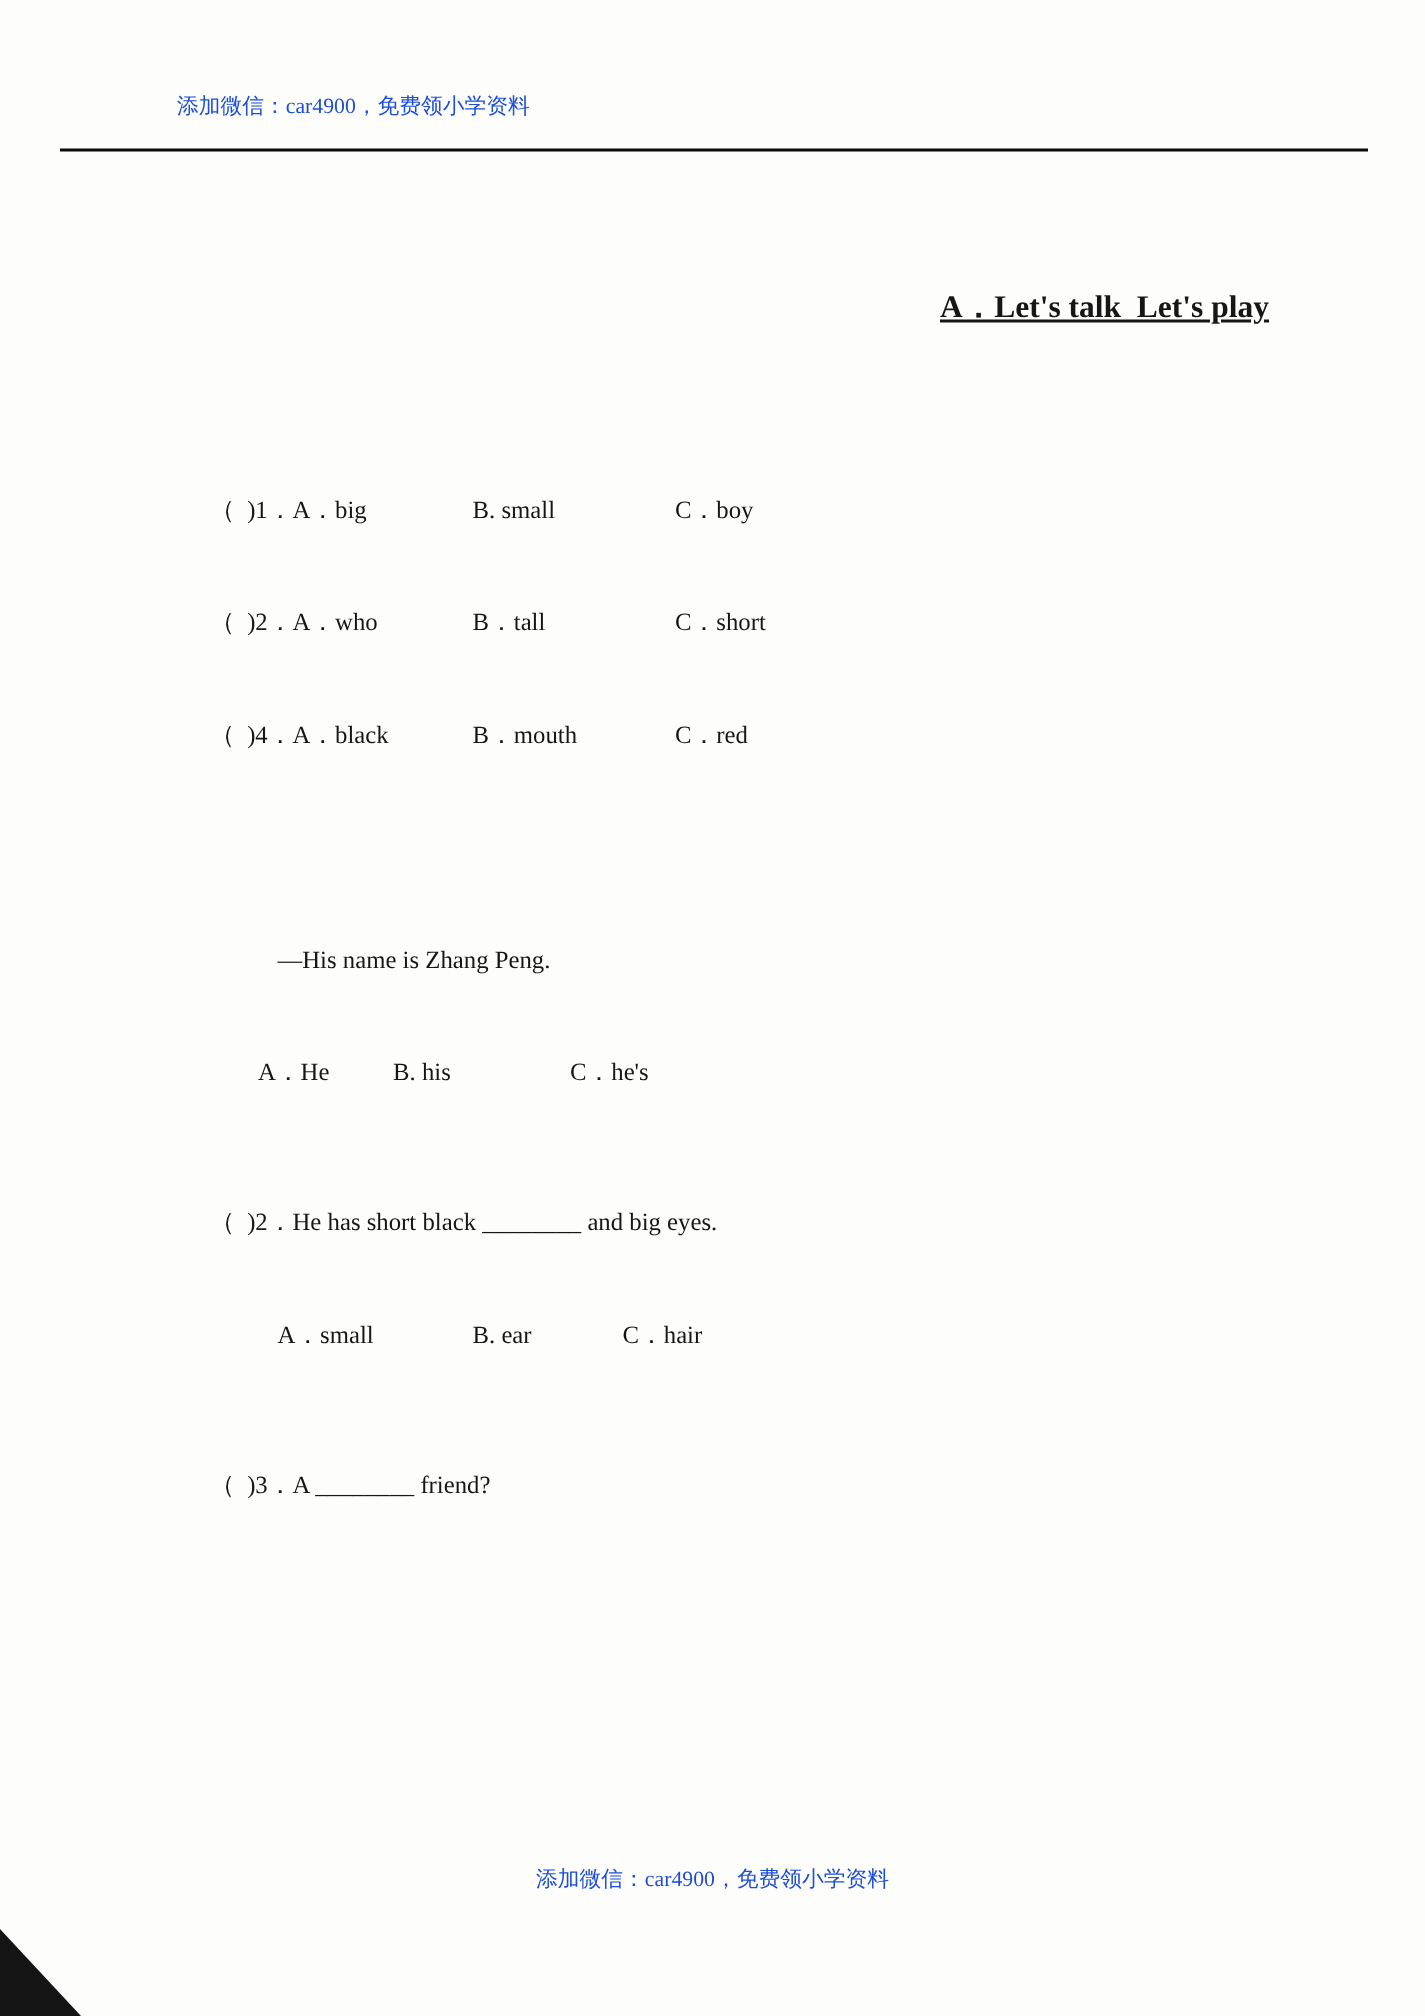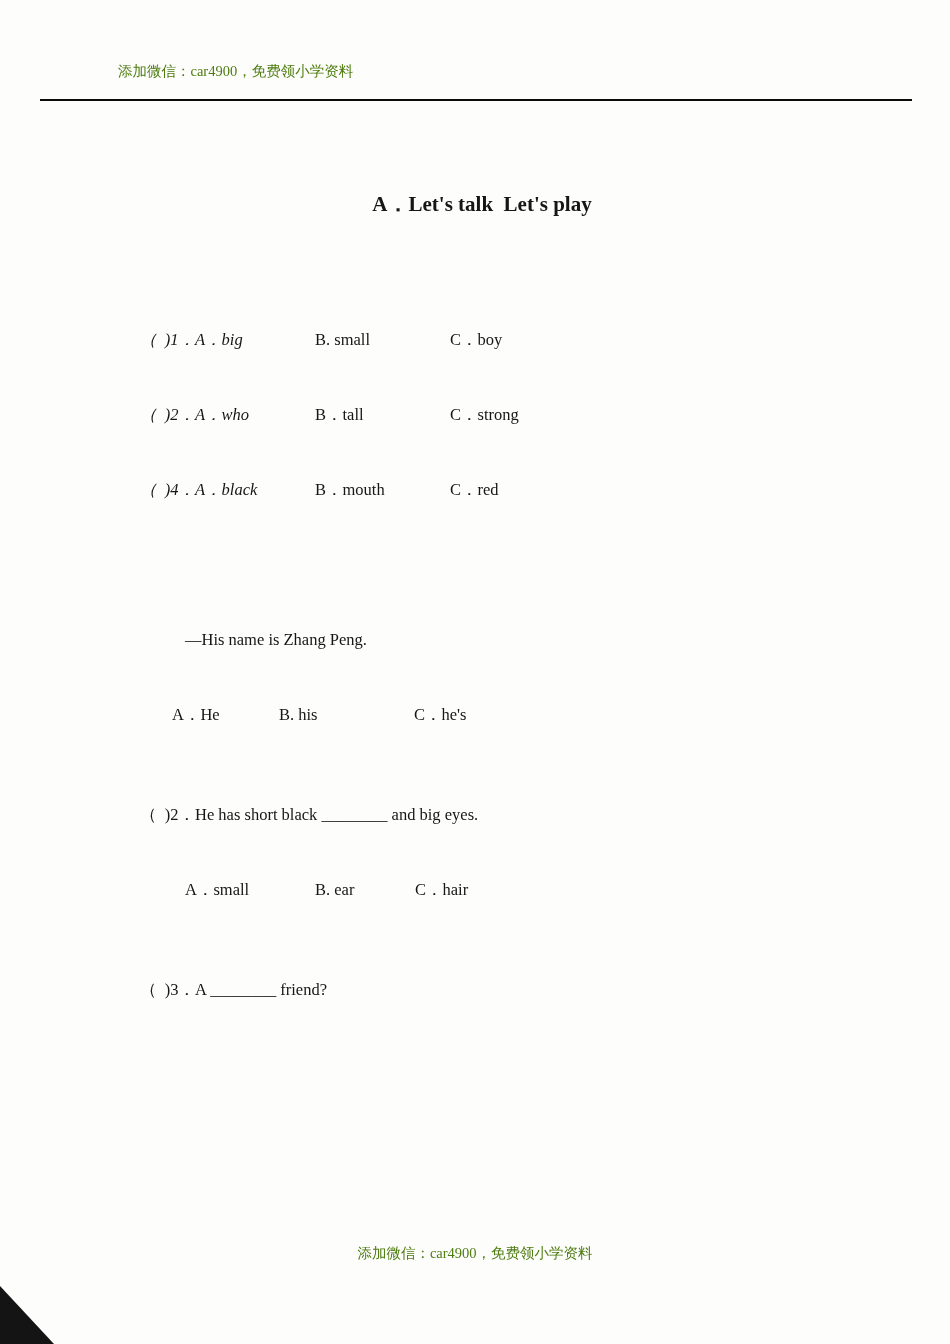--- a/index.html
+++ b/index.html
@@ -3,38 +3,38 @@
 <meta charset="utf-8">
 <style>
   html,body{margin:0;padding:0;}
   body{
     width:950px;height:1344px;position:relative;overflow:hidden;
     background:#f4f4f2;
     font-family:"Liberation Serif","DejaVu Serif",serif;
     color:#161616;
   }
   .page{position:absolute;inset:0;background:#fdfdfc;}
-  .watermark{color:#4d7c0f;font-size:14.5px;line-height:18px;}
+  .watermark{color:#1d4ed8;font-size:14.5px;line-height:18px;}
   .wm-top{position:absolute;left:118px;top:62px;}
   .wm-bottom{position:absolute;left:0;width:100%;top:1244px;text-align:center;}
   .divider{position:absolute;left:40px;top:99px;width:872px;height:2px;background:#0a0a0a;}
 
   .content{
     position:absolute;left:118px;top:114px;width:728px;
     font-size:16.5px;line-height:25px;white-space:pre-wrap;
   }
-  .title{font-weight:bold;font-size:21px;text-align:center;line-height:30px;margin-bottom:8px;}
+  .title{font-weight:bold;font-size:21px;text-align:right;line-height:30px;margin-bottom:8px;text-decoration:underline;}
   .heading{}
   .line{}
   .ind0{padding-left:22px;}
   .ind1{padding-left:67px;}
-  .ind2{padding-left:54px;gap:17px;}
+  .ind2{padding-left:54px;}
 
   .s1-row{display:flex;padding-left:22px;}
-  .s1-row .a{width:175px;font-style:italic;}
+  .s1-row .a{width:175px;}
   .s1-row .b{width:135px;}
 
   .opts{display:flex;}
 
   .corner{
     position:absolute;left:0;bottom:0;width:0;height:0;
     border-bottom:58px solid #141414;border-right:54px solid transparent;
   }
 </style>
 </head>
@@ -51,21 +51,21 @@
 
     
     <div class="s1-row">
       <span class="a">（  )1．A．big</span>
       <span class="b">B. small</span>
       <span>C．boy</span>
     </div>
     <div class="s1-row">
       <span class="a">（  )2．A．who</span>
       <span class="b">B．tall</span>
-      <span>C．strong</span>
+      <span>C．short</span>
     </div>
     <div class="s1-row">
       <span class="a">（  )4．A．black</span>
       <span class="b">B．mouth</span>
       <span>C．red</span>
     </div>
 
     
 
     <div class="line ind1">—His name is Zhang Peng.</div>

